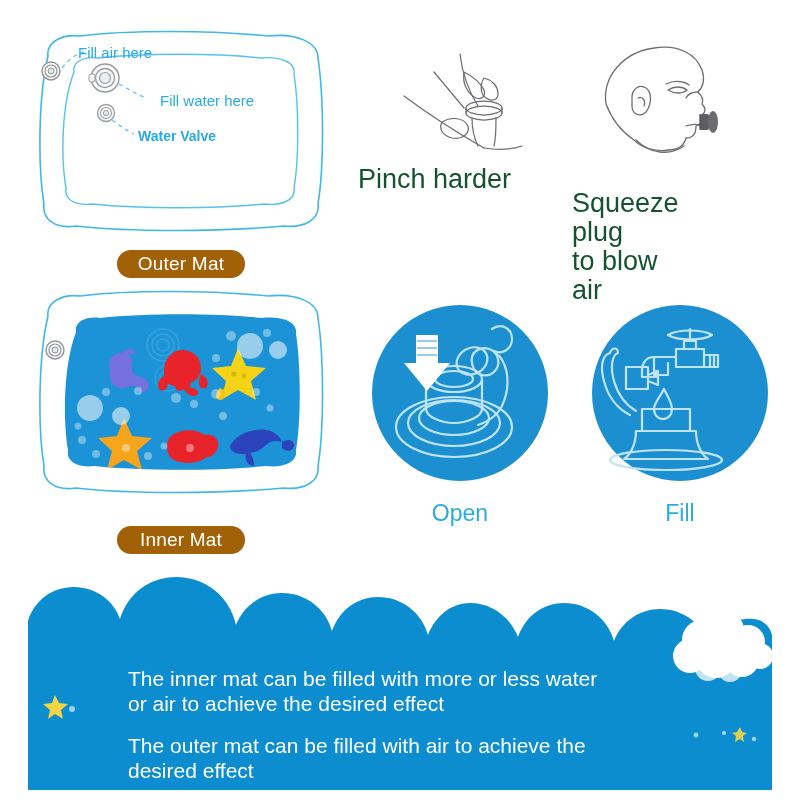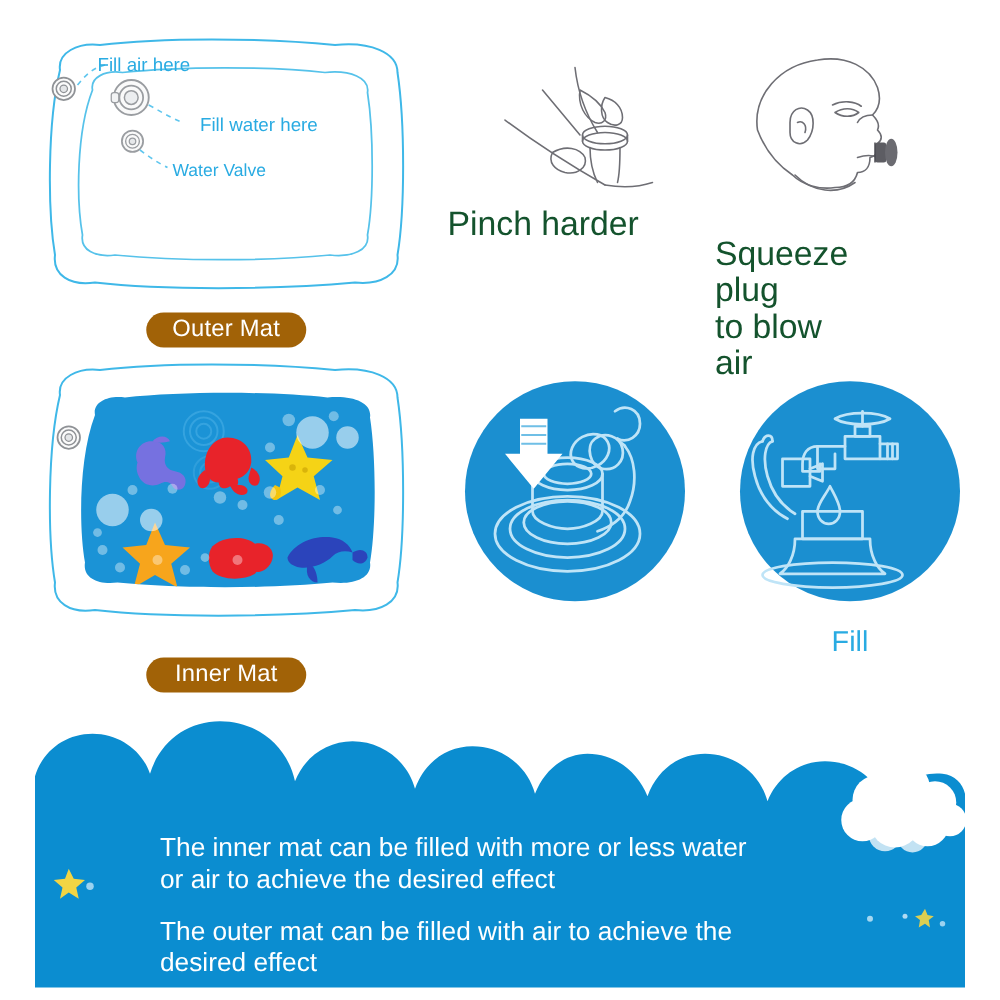--- a/index.html
+++ b/index.html
@@ -45,21 +45,21 @@
     white-space:nowrap;
   }
 
   
   .callout {
     position:absolute;
     color:#29abe2;
     font-size:15px;
     white-space:nowrap;
   }
-  .callout.small { font-size:14px; }
+  .callout.small { font-size:14px;font-weight:bold; }
 
   
   .bluecircle {
     position:absolute;
     border-radius:50%;
     background:#1b8fd0;
   }
 
   
   #tips-panel {
@@ -329,20 +329,21 @@
         <path d="M120 24 C128 18 140 22 140 34 C140 44 130 50 122 46"></path>
         <path d="M122 46 C126 52 128 50 128 52"></path>
       </g>
 
       <g>
         <path d="M44 30 L66 30 L66 58 L78 58 L55 86 L32 58 L44 58 Z" fill="#ffffff"></path>
         <path d="M45 36 L65 36 M45 43 L65 43 M45 50 L65 50" stroke="#6fbfe6" stroke-width="1.6"></path>
       </g>
     </svg>
   </div>
+  <div class="circle-caption" style="left:372px;top:500px;width:176px;">Open</div>
 
   <div class="bluecircle" style="left:592px;top:305px;width:176px;height:176px;">
     <svg width="176" height="176" viewBox="0 0 176 176">
       <g fill="none" stroke="#bfe4f7" stroke-width="2.2" stroke-linejoin="round" stroke-linecap="round">
 
         <path d="M76 30 C86 24 110 24 120 30 C110 36 86 36 76 30 Z"></path>
         <path d="M98 24 L98 36"></path>
         <path d="M92 36 L104 36 L104 44 L92 44 Z"></path>
 
         <path d="M84 44 L112 44 L112 62 L84 62 Z"></path>

